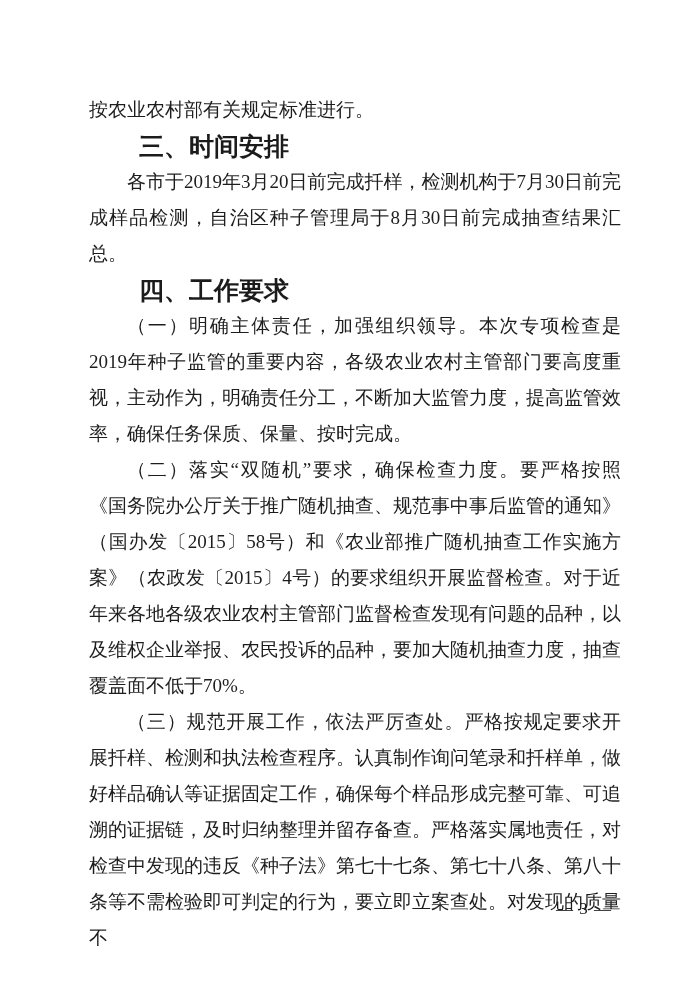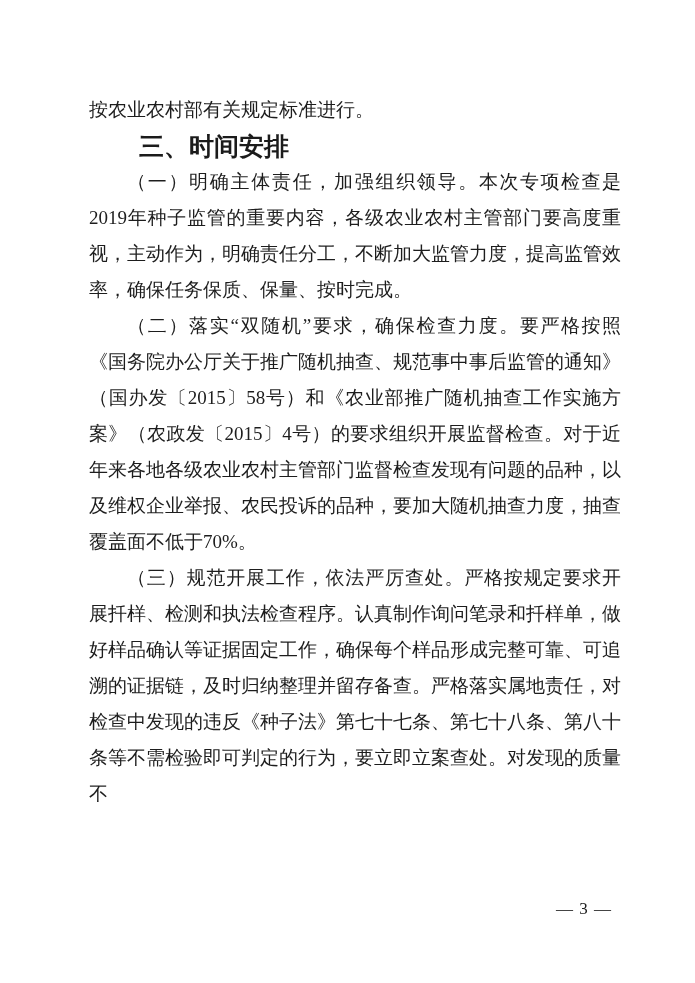--- a/index.html
+++ b/index.html
@@ -73,21 +73,23 @@
 <body>
 
 <div class="page">
 
   <div class="text-block">
 
     <p class="para-continuation">按农业农村部有关规定标准进行。</p>
 
     <p class="section-heading">三、时间安排</p>
 
+    <p class="para">各市于2019年3月20日前完成扦样，检测机构于7月30日前完成样品检测，自治区种子管理局于8月30日前完成抽查结果汇总。</p>
 
+    <p class="section-heading">四、工作要求</p>
 
     <p class="para"><span class="lead">（一）明确主体责任，加强组织领导。</span><span>本次专项检查是2019年种子监管的重要内容，各级农业农村主管部门要高度重视，主动作为，明确责任分工，不断加大监管力度，提高监管效率，确保任务保质、保量、按时完成。</span></p>
 
     <p class="para"><span class="lead">（二）落实“双随机”要求，确保检查力度。</span><span>要严格按照《国务院办公厅关于推广随机抽查、规范事中事后监管的通知》（国办发〔2015〕58号）和《农业部推广随机抽查工作实施方案》（农政发〔2015〕4号）的要求组织开展监督检查。对于近年来各地各级农业农村主管部门监督检查发现有问题的品种，以及维权企业举报、农民投诉的品种，要加大随机抽查力度，抽查覆盖面不低于70%。</span></p>
 
     <p class="para"><span class="lead">（三）规范开展工作，依法严厉查处。</span><span>严格按规定要求开展扦样、检测和执法检查程序。认真制作询问笔录和扦样单，做好样品确认等证据固定工作，确保每个样品形成完整可靠、可追溯的证据链，及时归纳整理并留存备查。严格落实属地责任，对检查中发现的违反《种子法》第七十七条、第七十八条、第八十条等不需检验即可判定的行为，要立即立案查处。对发现的质量不</span></p>
 
   </div>
 
   <div class="page-number">— 3 —</div>

